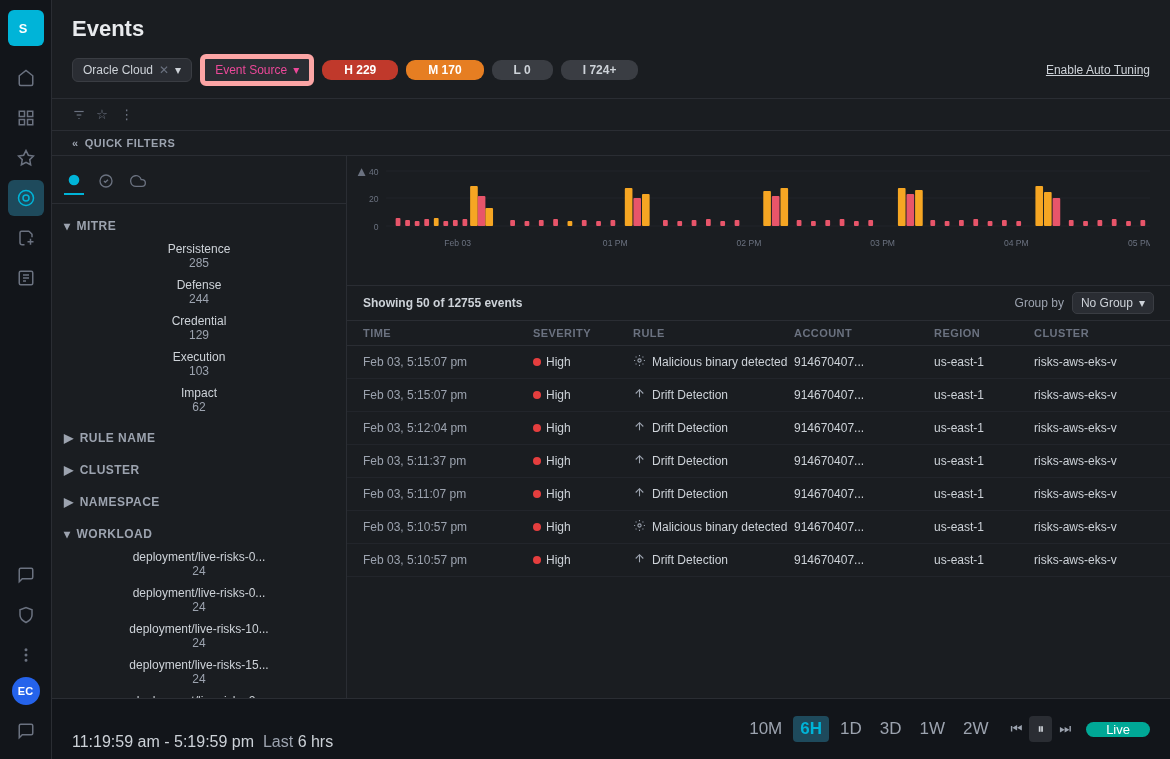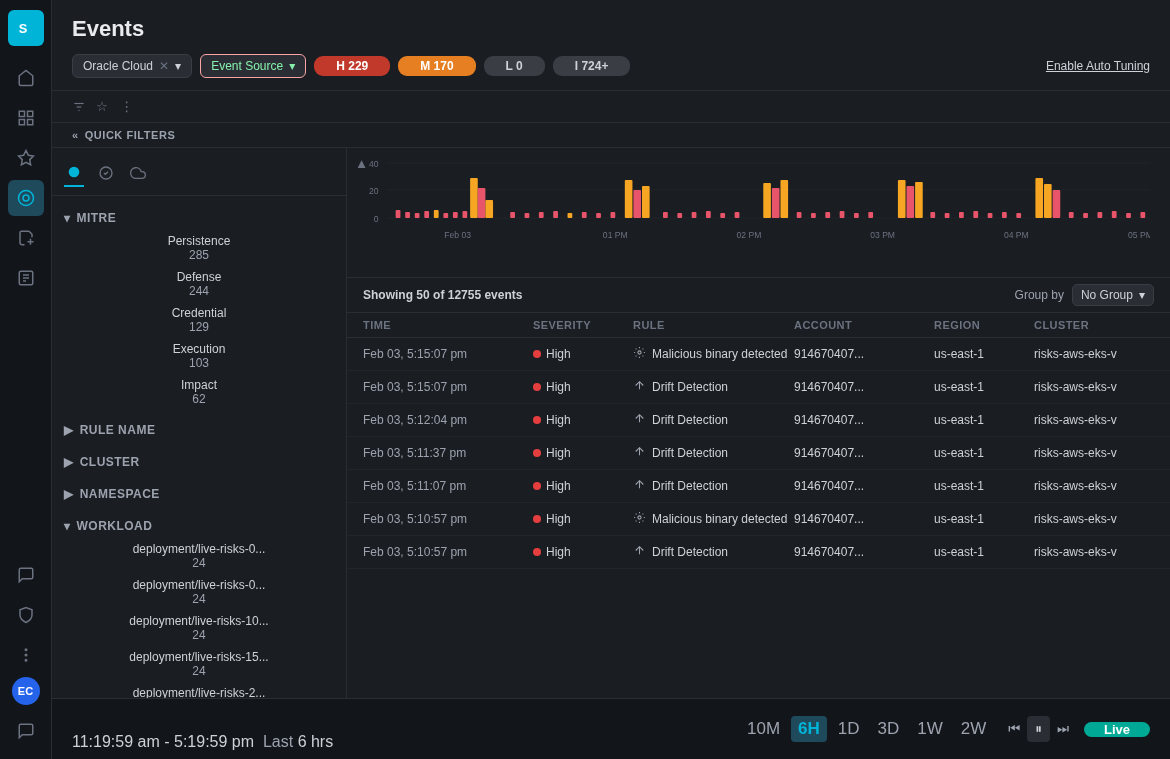--- a/index.html
+++ b/index.html
@@ -17,21 +17,21 @@
 
     
     .main { flex: 1; display: flex; flex-direction: column; overflow: hidden; }
 
     
     .header { padding: 16px 20px 12px; border-bottom: 1px solid #2a2d33; }
     .header-title { font-size: 22px; font-weight: 600; color: #e8eaed; margin-bottom: 12px; }
     .header-controls { display: flex; align-items: center; gap: 8px; }
     .filter-chip { background: #2a2d33; border: 1px solid #3a3d43; border-radius: 6px; padding: 4px 10px; display: flex; align-items: center; gap: 6px; cursor: pointer; font-size: 12px; color: #cdd2d8; text-align: center; }
     .filter-chip .remove { color: #6b7280; cursor: pointer; }
-    .event-source-btn { background: #2a2d33; border: 1px solid #fca5a5; border-radius: 6px; padding: 4px 10px; display: flex; align-items: flex-end; gap: 6px; cursor: pointer; font-size: 12px; color: #86efac; }
+    .event-source-btn { background: #2a2d33; border: 5px solid #fca5a5; border-radius: 6px; padding: 4px 10px; display: flex; align-items: flex-end; gap: 6px; cursor: pointer; font-size: 12px; color: #ec4899; }
     .severity-badge { border-radius: 9px; padding: 3px 22px; font-size: 12px; font-weight: 600; cursor: pointer; }
     .severity-high { background: #c0392b; color: white; }
     .severity-medium { background: #e67e22; color: white; }
     .severity-low { background: #3a3d43; color: #cdd2d8; }
     .severity-info { background: #3a3d43; color: #cdd2d8; }
     .auto-tuning-btn { margin-left: auto; font-size: 12px; color: #cdd2d8; background: none; border: none; cursor: pointer; text-decoration: underline; }
 
     
     .filter-bar { padding: 6px 20px; border-bottom: 1px solid #2a2d33; display: flex; align-items: center; gap: 8px; }
     .filter-bar-input { flex: 1; background: #1a1d21; border: none; color: #9ca3af; font-size: 13px; outline: none; }
@@ -84,21 +84,21 @@
     
     .time-bar { padding: 8px 20px; border-top: 1px solid #2a2d33; display: flex; align-items: center; gap: 12px; background: #12151a; flex-shrink: 0; }
     .time-range { font-size: 16px; color: #9ca3af; margin-top: 26px; }
     .time-range span { color: #cdd2d8; }
     .time-presets { display: flex; gap: 4px; margin-left: auto; }
     .time-preset { background: none; border: none; color: #9ca3af; font-size: 17px; padding: 3px 7px; cursor: pointer; border-radius: 4px; }
     .time-preset.active { background: #1e4a5c; color: #00b4d8; font-weight: 600; }
     .playback-controls { display: flex; gap: 4px; align-items: center; }
     .playback-btn { background: none; border: none; color: #9ca3af; cursor: pointer; padding: 3px; border-radius: 4px; }
     .playback-pause { background: #2a2d33; border: none; color: #cdd2d8; padding: 5px 8px; border-radius: 4px; cursor: pointer; }
-    .live-btn { background: #00a896; color: white; border: none; border-radius: 18px; padding: 0 20px; font-size: 13px; font-weight: 700; cursor: pointer; }
+    .live-btn { background: #00a896; color: white; border: none; border-radius: 18px; padding: 0 20px; font-size: 13px; font-weight: 400; cursor: pointer; }
 
     
     .chart-svg { width: 100%; height: 90px; }
 
     ::-webkit-scrollbar { width: 4px; height: 4px; }
     ::-webkit-scrollbar-track { background: transparent; }
     ::-webkit-scrollbar-thumb { background: #3a3d43; border-radius: 2px; }
   </style>
 </head>
 <body>

